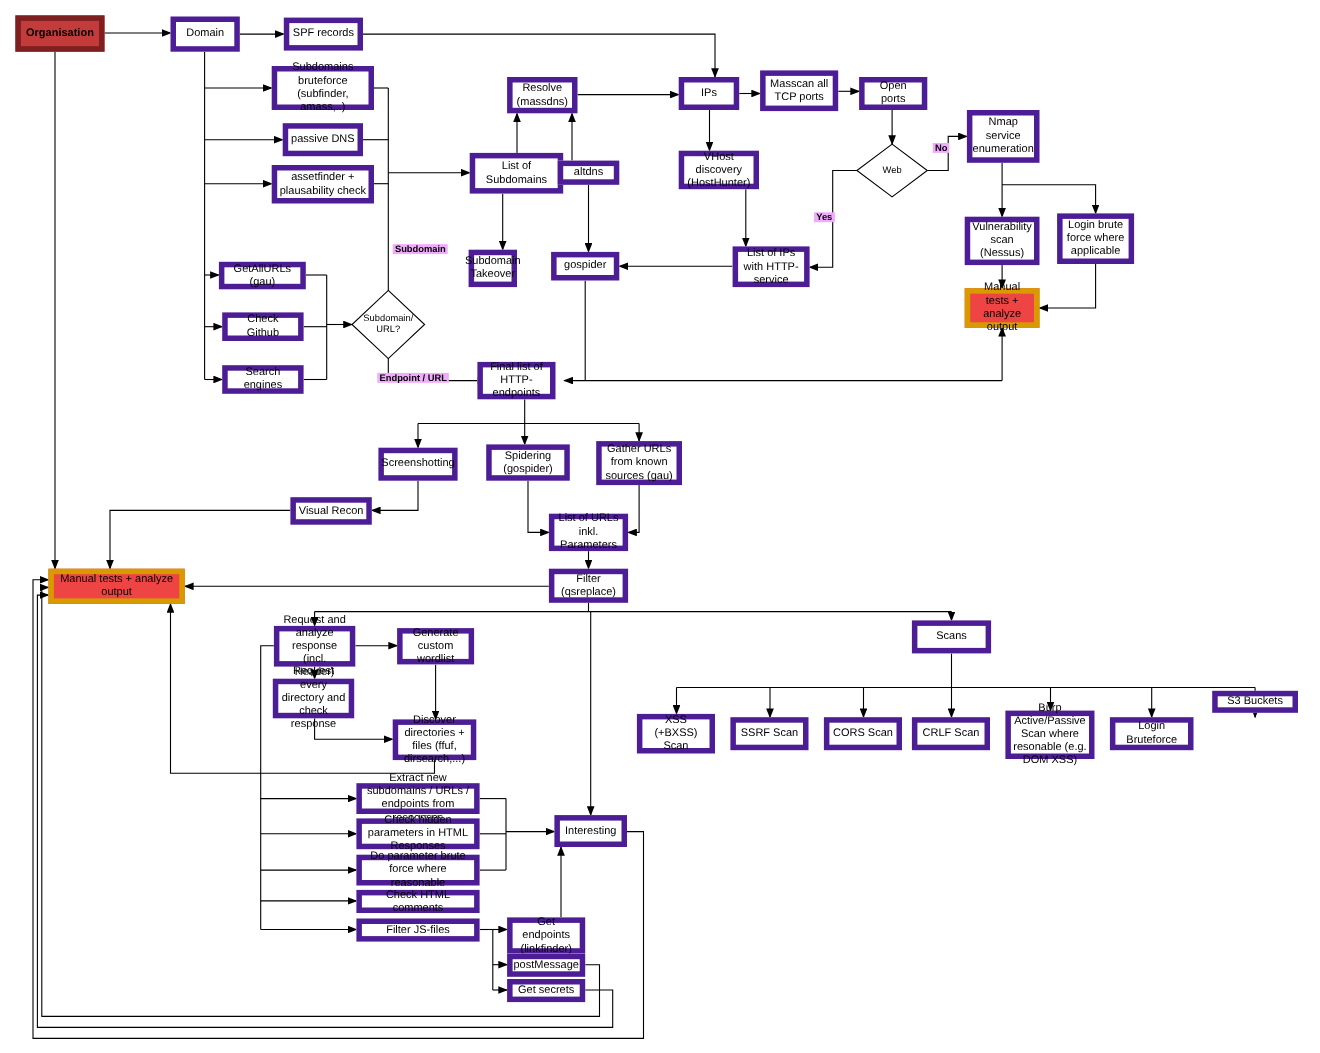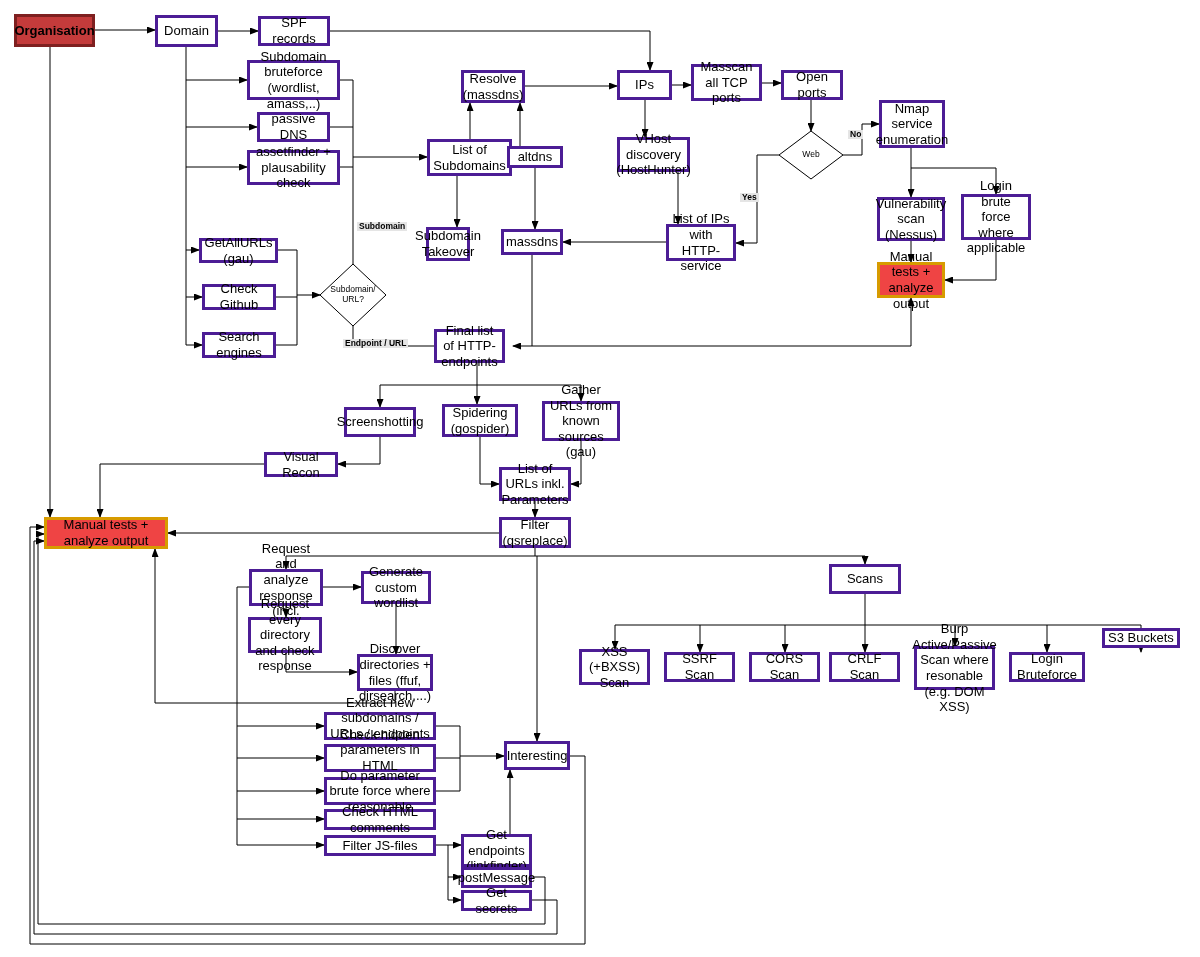--- a/index.html
+++ b/index.html
@@ -1,24 +1,24 @@
 <!DOCTYPE html>
 <html><head>
 <meta charset="utf-8">
 <style>
   *{box-sizing:border-box}
   html,body{margin:0;padding:0;background:#fff}
   #canvas{position:relative;width:1200px;height:957px;background:#fff;font-family:"Liberation Sans",sans-serif;color:#000;overflow:hidden}
   svg.edges{position:absolute;left:0;top:0}
   .node{position:absolute;display:flex;align-items:center;justify-content:center;text-align:center;
-        border:3px solid #4c1d95;background:#fff;font-size:13px;line-height:1.2;padding:1px 2px}
+        border:5px solid #4c1d95;background:#fff;font-size:10px;line-height:1.2;padding:1px 2px}
   .node.red{background:#c43b3b;border-color:#7e2020;font-weight:bold}
   .node.orange{background:#ef4444;border-color:#d79b00}
   .dlabel{position:absolute;display:flex;align-items:center;justify-content:center;text-align:center;font-size:8.5px;line-height:1.15}
-  .elabel{position:absolute;font-size:8.5px;font-weight:bold;background:#e5e5e5;padding:0 2px;line-height:1.1}
+  .elabel{position:absolute;font-size:8.5px;font-weight:bold;background:#f0abfc;padding:0 2px;line-height:1.1}
 </style>
 </head>
 <body>
 
 <div id="canvas">
 
   <svg class="edges" width="1200" height="957">
     <defs>
       <marker id="arr" markerWidth="9" markerHeight="7" refX="8" refY="3.5" orient="auto" markerUnits="userSpaceOnUse">
         <path d="M0,0 L9,3.5 L0,7 z" fill="#000"></path>
@@ -121,36 +121,36 @@
       <polyline points="1047,625 1047,652" marker-end="url(#arr)"></polyline>
       <polyline points="1141,625 1141,652" marker-end="url(#arr)"></polyline>
     </g>
     <polygon points="811,131 843,155 811,179 779,155" fill="#fff" stroke="#000"></polygon>
     <polygon points="353,264 386,295 353,326 320,295" fill="#fff" stroke="#000"></polygon>
   </svg>
 
   <div class="node red" style="left:14px;top:14px;width:81px;height:33px">Organisation</div>
   <div class="node" style="left:155px;top:15px;width:63px;height:32px">Domain</div>
   <div class="node" style="left:258px;top:16px;width:72px;height:30px">SPF records</div>
-  <div class="node" style="left:247px;top:60px;width:93px;height:40px">Subdomain bruteforce (wordlist, amass,..)</div>
+  <div class="node" style="left:247px;top:60px;width:93px;height:40px">Subdomains bruteforce (subfinder, amass,..)</div>
   <div class="node" style="left:257px;top:112px;width:73px;height:30px">passive DNS</div>
   <div class="node" style="left:247px;top:150px;width:93px;height:35px">assetfinder + plausability check</div>
   <div class="node" style="left:461px;top:70px;width:64px;height:33px">Resolve (massdns)</div>
   <div class="node" style="left:617px;top:70px;width:55px;height:30px">IPs</div>
   <div class="node" style="left:691px;top:64px;width:71px;height:37px">Masscan all TCP ports</div>
   <div class="node" style="left:781px;top:70px;width:62px;height:30px">Open ports</div>
   <div class="node" style="left:879px;top:100px;width:66px;height:48px">Nmap service enumeration</div>
   <div class="node" style="left:427px;top:139px;width:85px;height:37px">List of Subdomains</div>
   <div class="node" style="left:507px;top:146px;width:56px;height:22px">altdns</div>
   <div class="node" style="left:617px;top:137px;width:73px;height:35px">VHost discovery (HostHunter)</div>
   <div class="node" style="left:877px;top:197px;width:68px;height:44px">Vulnerability scan (Nessus)</div>
   <div class="node" style="left:961px;top:194px;width:70px;height:46px">Login brute force where applicable</div>
   <div class="node orange" style="left:877px;top:262px;width:68px;height:36px">Manual tests + analyze output</div>
   <div class="node" style="left:426px;top:227px;width:44px;height:34px">Subdomain Takeover</div>
-  <div class="node" style="left:501px;top:229px;width:62px;height:26px">massdns</div>
+  <div class="node" style="left:501px;top:229px;width:62px;height:26px">gospider</div>
   <div class="node" style="left:666px;top:224px;width:70px;height:37px">List of IPs with HTTP-service</div>
   <div class="node" style="left:199px;top:238px;width:79px;height:25px">GetAllURLs (gau)</div>
   <div class="node" style="left:202px;top:284px;width:74px;height:26px">Check Github</div>
   <div class="node" style="left:202px;top:332px;width:74px;height:26px">Search engines</div>
   <div class="node" style="left:434px;top:329px;width:71px;height:34px">Final list of HTTP-endpoints</div>
   <div class="node" style="left:344px;top:407px;width:72px;height:30px">Screenshotting</div>
   <div class="node" style="left:442px;top:404px;width:76px;height:33px">Spidering (gospider)</div>
   <div class="node" style="left:542px;top:401px;width:78px;height:40px">Gather URLs from known sources (gau)</div>
   <div class="node" style="left:264px;top:452px;width:74px;height:25px">Visual Recon</div>
   <div class="node" style="left:499px;top:467px;width:72px;height:34px">List of URLs inkl. Parameters</div>

